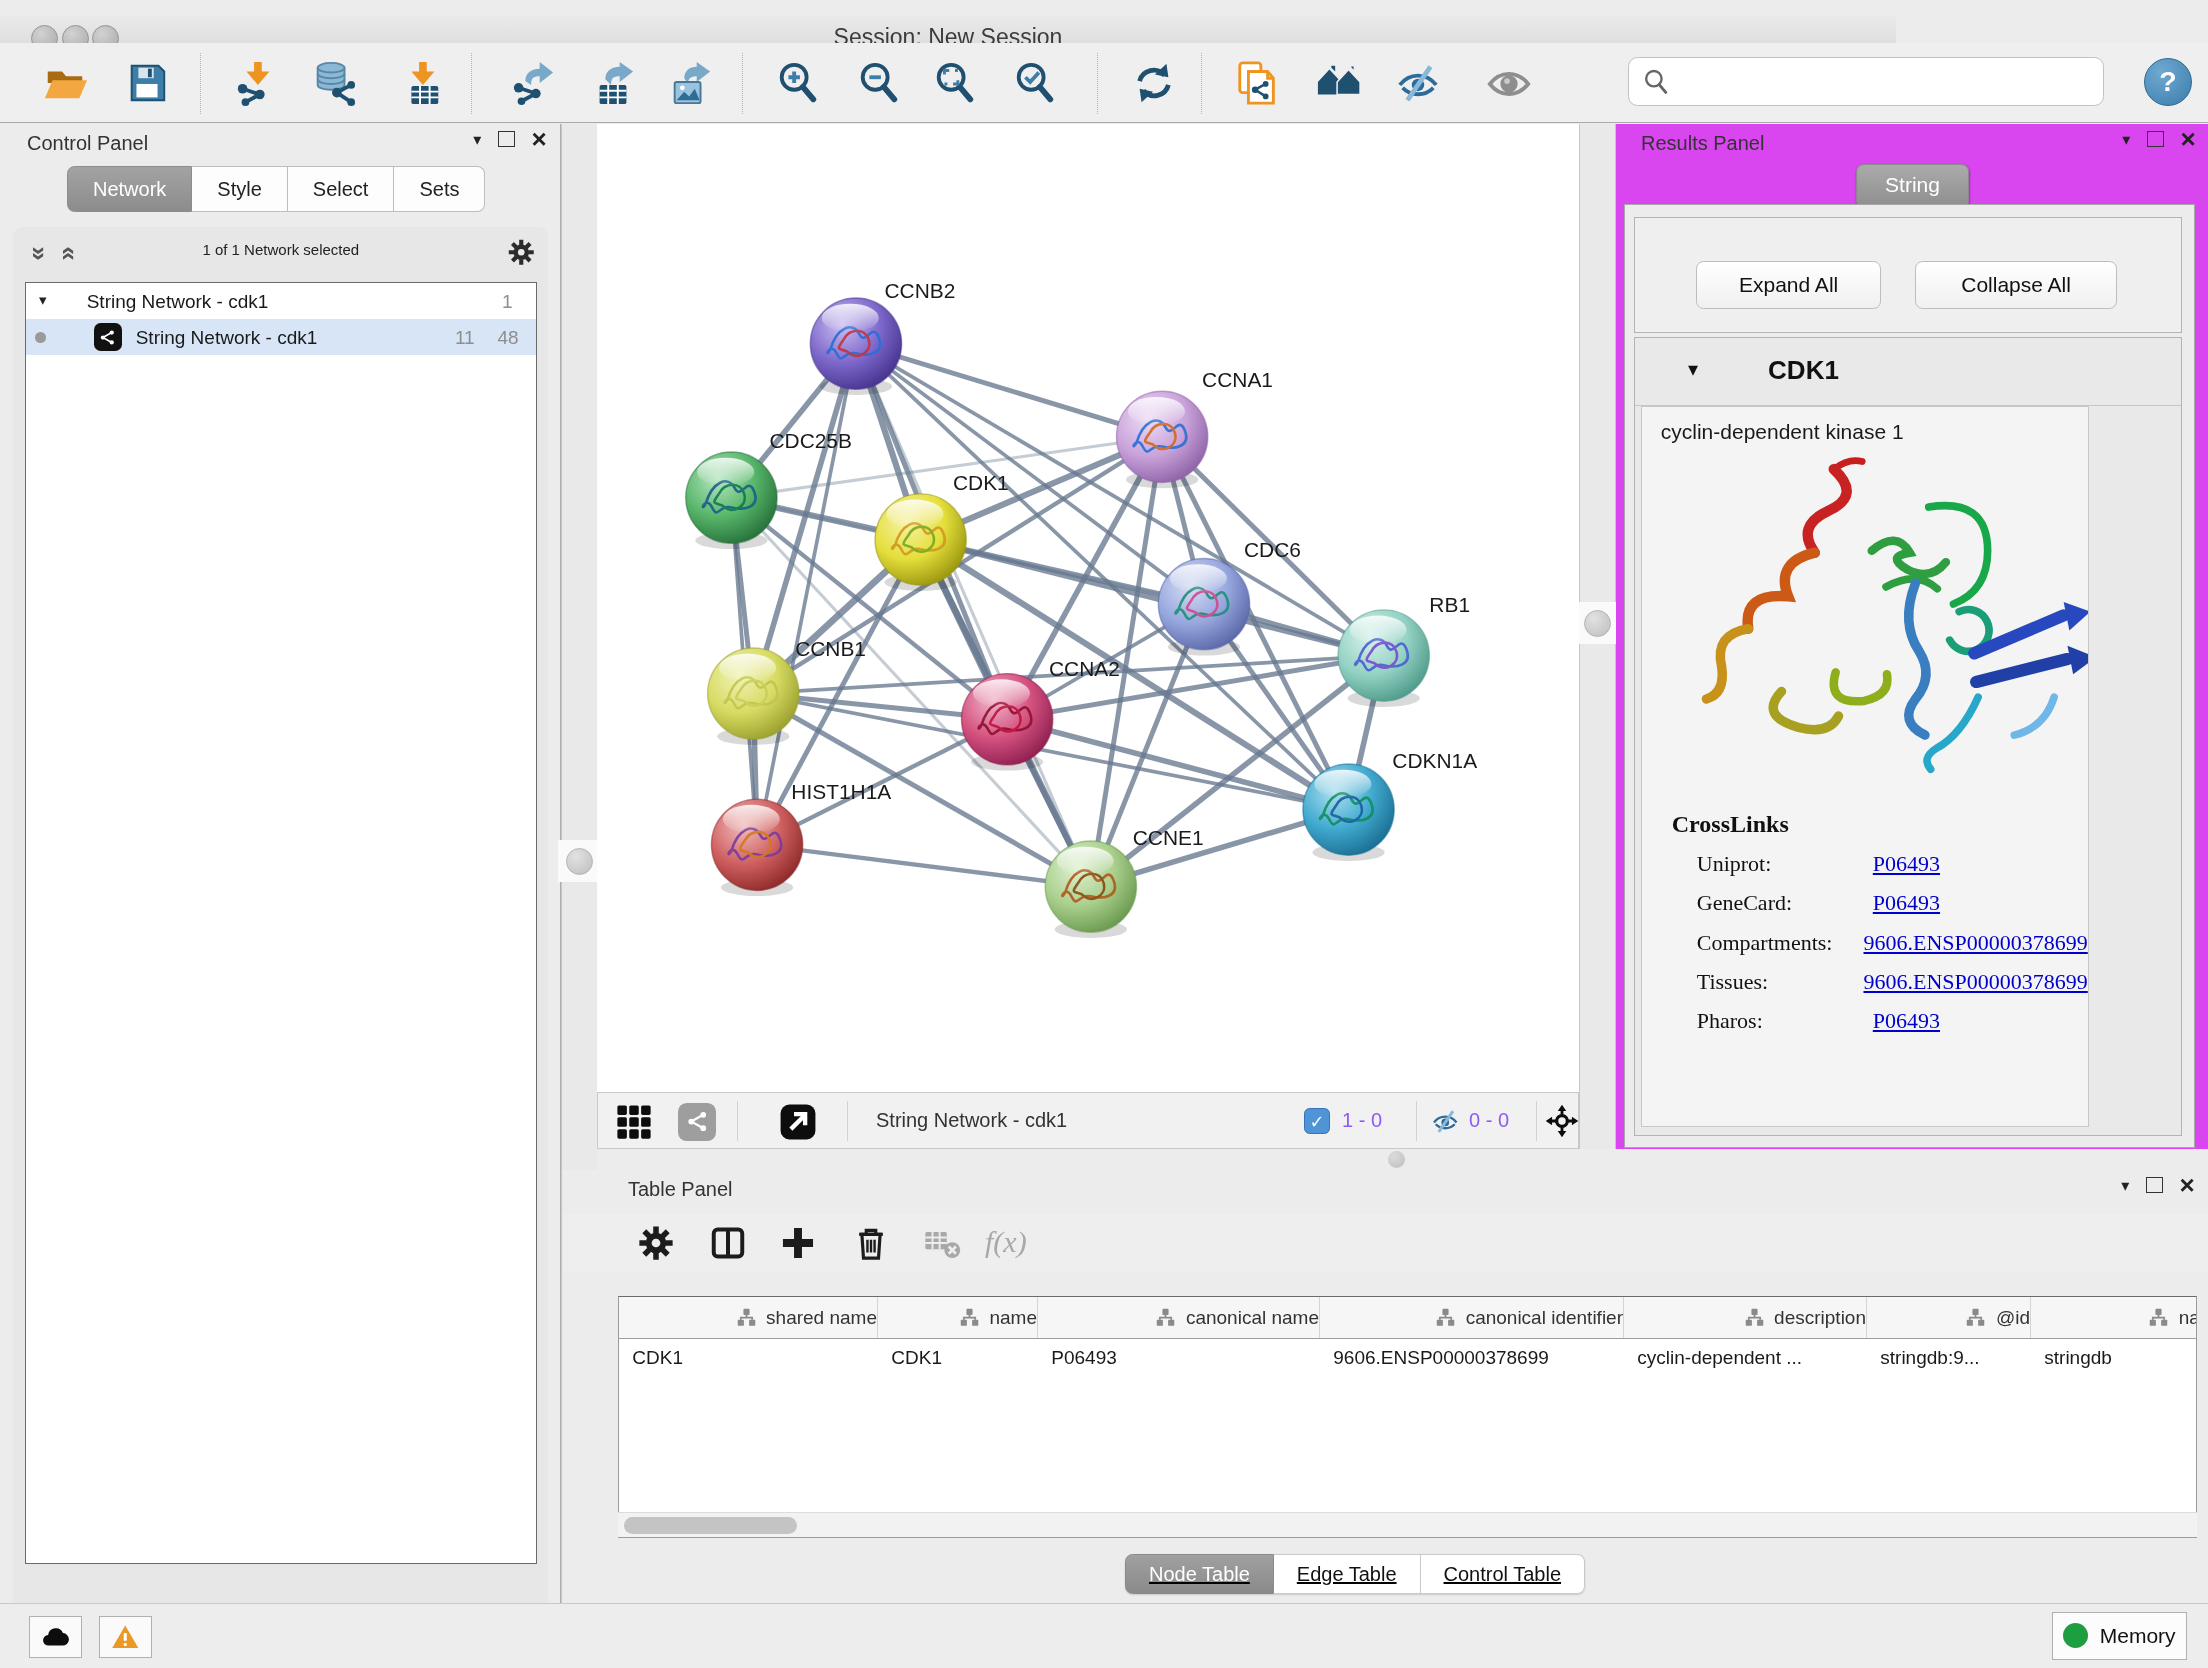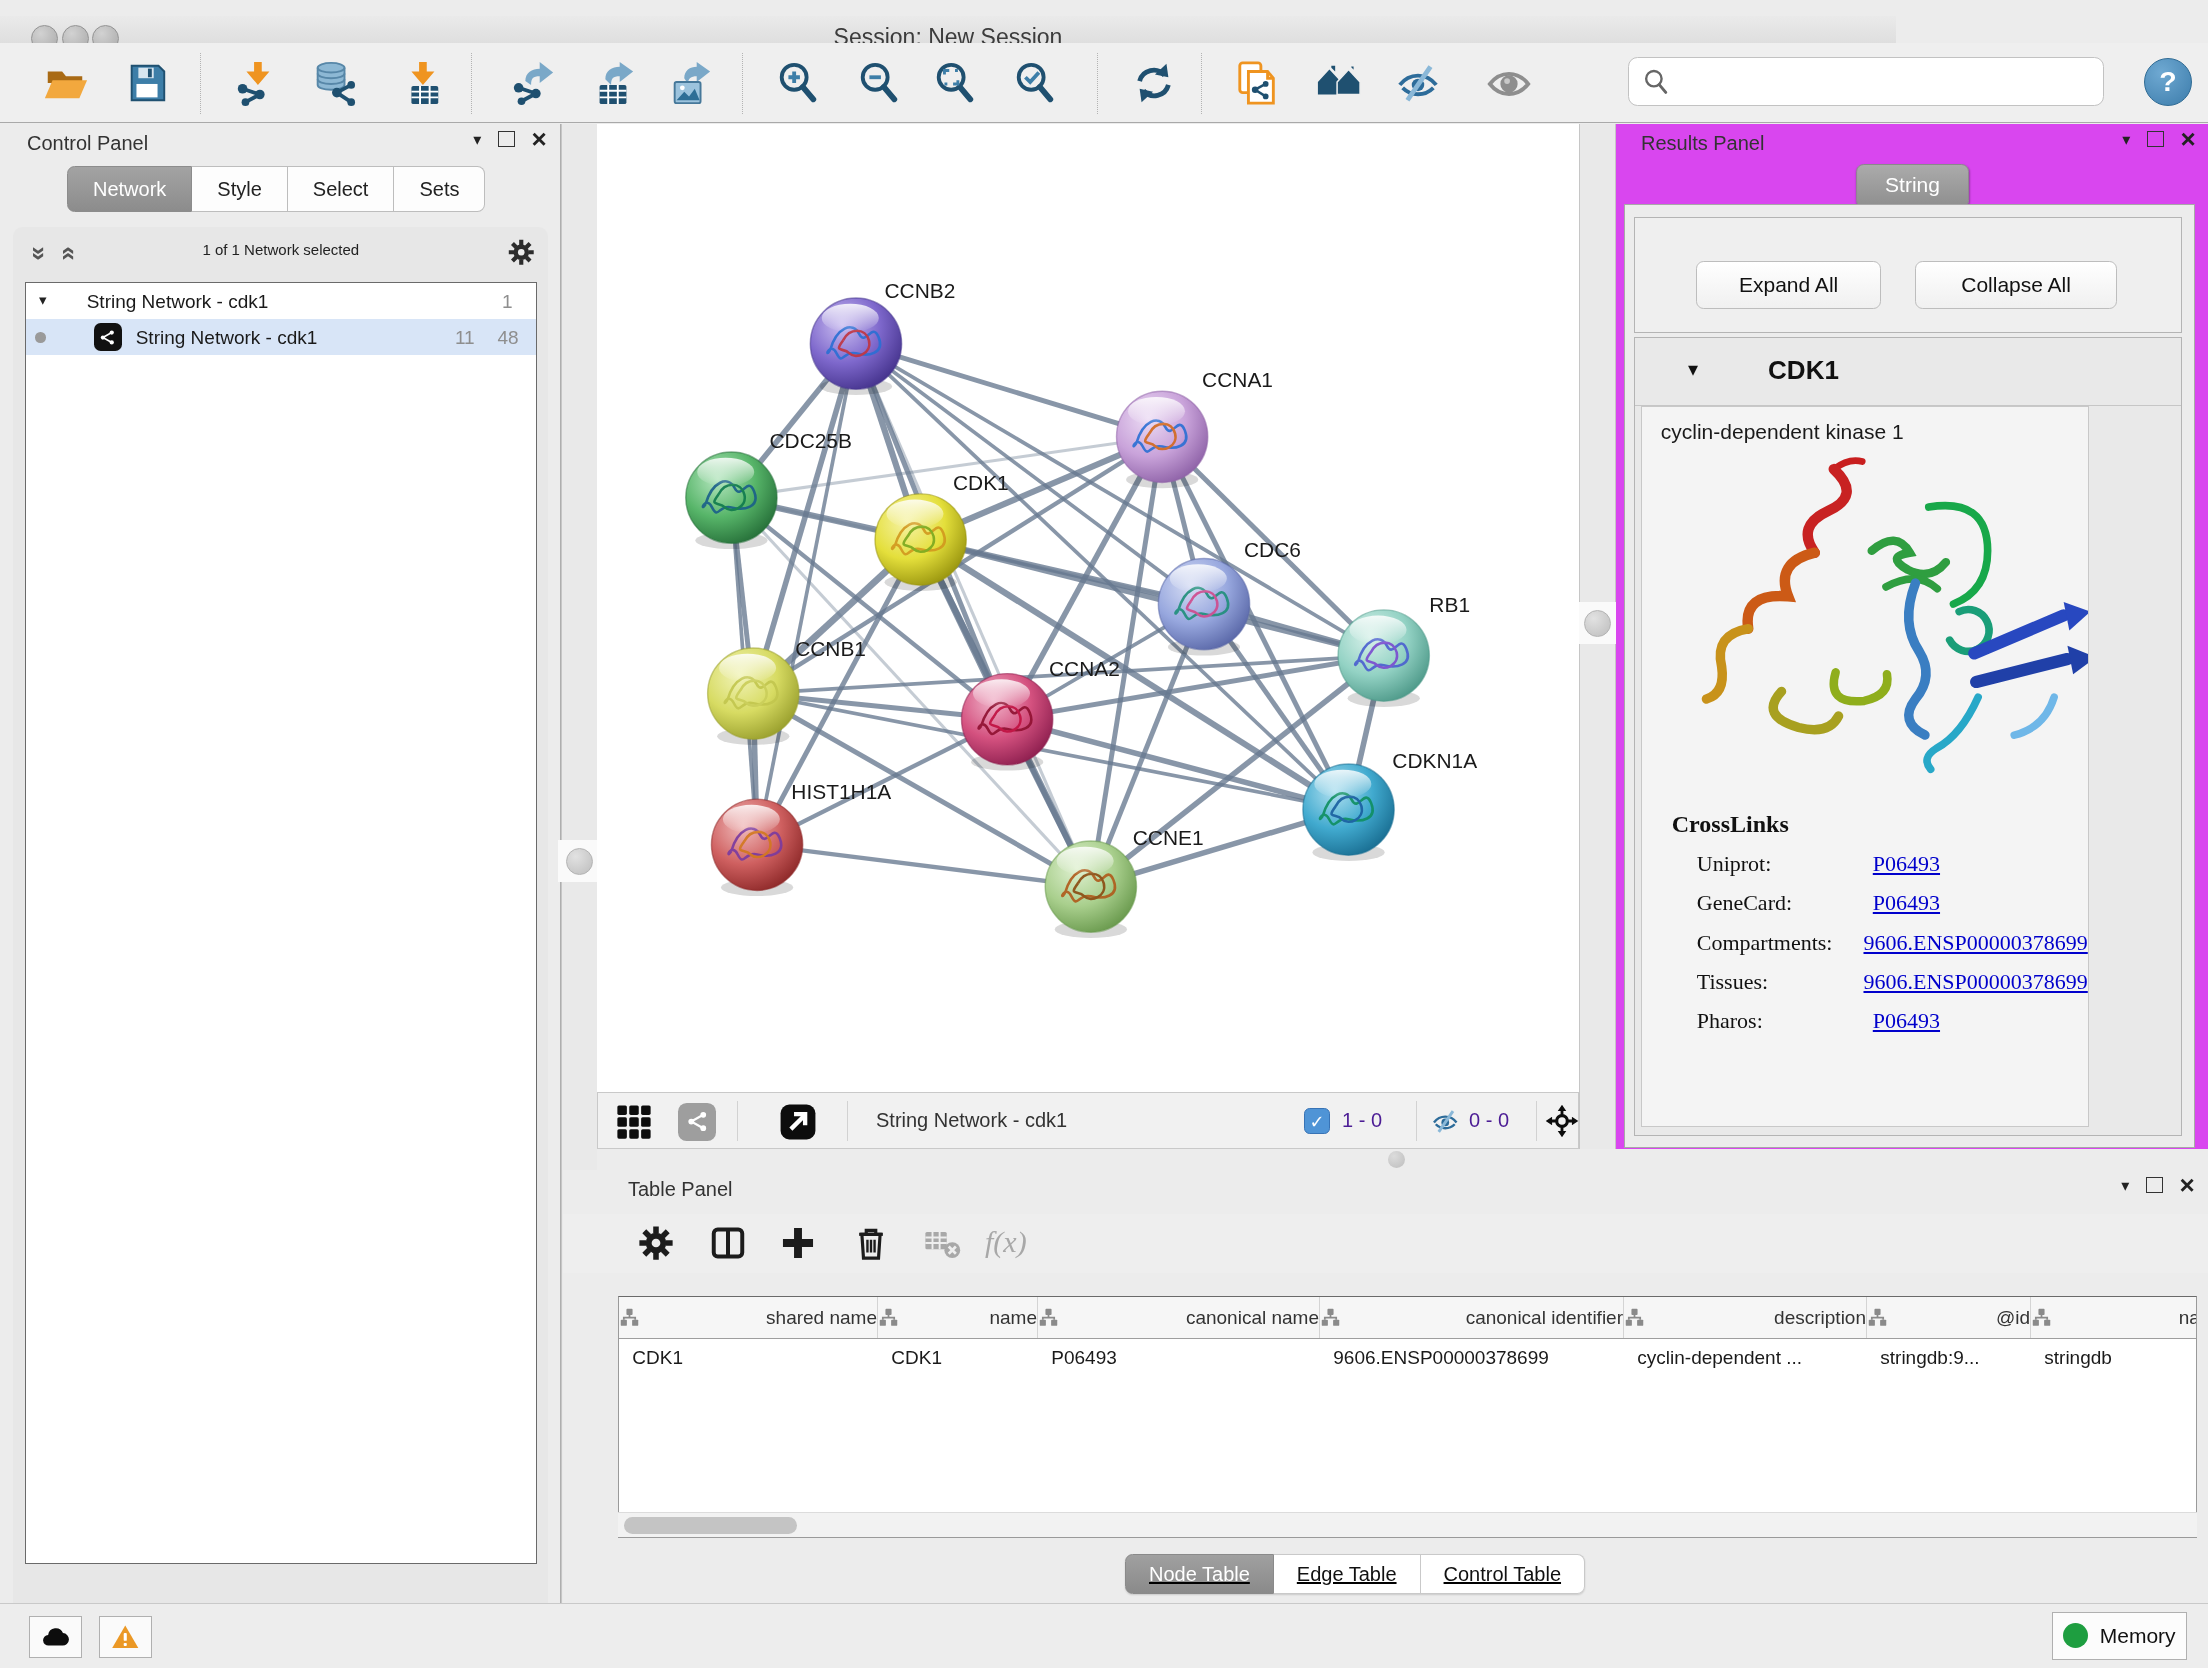--- a/index.html
+++ b/index.html
@@ -72,21 +72,21 @@
   .knob{width:25px;height:25px;border-radius:50%;background:radial-gradient(circle at 35% 30%,#e2e2e2,#bdbdbd);border:1px solid #b3b3b3;}
 
   
   .canvas{position:absolute;left:597px;top:124px;width:982px;height:968px;background:#fff;}
 
   
   .netbar{position:absolute;left:597px;top:1092px;width:982px;height:57px;background:#f1f1f1;
     border:1px solid #c9c9c9;box-sizing:border-box;}
   .nb-sep{position:absolute;top:7.6px;height:40px;border-left:1px solid #d2d2d2;}
   .nb-name{position:absolute;left:278px;top:16px;font-size:20px;color:#333;}
-  .nb-count{position:absolute;top:16px;font-size:20px;color:#4c1d95;}
+  .nb-count{position:absolute;top:16px;font-size:20px;color:#8b5cf6;}
   .nb-check{position:absolute;left:706px;top:15px;width:26px;height:26px;border-radius:5.7px;
     background:#4f94d6;border:1px solid #3873b5;color:#fff;text-align:center;line-height:26px;font-size:18px;box-sizing:border-box;}
   .nb-badge{position:absolute;top:9.5px;width:38px;height:38px;border-radius:8.6px;display:grid;place-items:center;}
 
   
   .rpanel{position:absolute;left:1616px;top:124px;width:593px;height:1027px;background:#d946ef;}
   .rpanel .phead .ptitle{left:25px;}
   .stringtab{position:absolute;left:50%;transform:translateX(-50%);top:40px;height:42px;padding:0 28.5px;
     background:linear-gradient(#ababab,#8e8e8e);border:1px solid #8a8a8a;border-radius:7.6px;color:#fff;
     font-size:21px;line-height:40px;box-shadow:0 1px 1.9px rgba(0,0,0,.3);cursor:pointer;}
@@ -118,21 +118,21 @@
   .tpanel{position:absolute;left:563px;top:1170px;width:1645px;height:433px;background:#ececec;}
   .tpanel .phead .ptitle{left:65px;}
   .tp-toolbar{position:absolute;left:0;top:44px;width:100%;height:59px;background:#eeeeee;}
   .tpbtn{position:absolute;top:9.5px;color:#1c1c1c;cursor:pointer;}
   .tpbtn.dis{color:#a8a8a8;cursor:default;}
   .fx{font-family:"Liberation Serif",serif;font-style:italic;font-size:30px;color:#a8a8a8;top:11.4px;}
   .tablebox{position:absolute;left:55px;top:126px;width:1579px;height:242px;background:#fff;
     border-top:1.9px solid #6a6a6a;border-left:1px solid #9a9a9a;border-right:1px solid #9a9a9a;border-bottom:1px solid #9a9a9a;
     box-sizing:border-box;overflow:hidden;}
   .thead{display:flex;height:42px;background:#f6f6f6;border-bottom:1.9px solid #9e9e9e;box-sizing:border-box;}
-  .th{display:flex;align-items:center;justify-content:space-between;gap:9.5px;border-right:1px solid #d4d4d4;
+  .th{display:flex;align-items:center;justify-content:flex-end;gap:9.5px;border-right:1px solid #d4d4d4;
     font-size:19px;color:#333;flex:none;box-sizing:border-box;overflow:hidden;white-space:nowrap;cursor:pointer;}
   .th svg{color:#8a8a8a;flex:none;}
   .tdrow{display:flex;height:38px;}
   .td{flex:none;box-sizing:border-box;padding-left:13.3px;font-size:19px;color:#1a1a1a;line-height:38px;
     overflow:hidden;white-space:nowrap;}
   .hscroll{position:absolute;left:55px;top:342px;width:1579px;height:25px;background:#f2f2f2;border-top:1px solid #dcdcdc;box-sizing:border-box;}
   .hthumb{position:absolute;left:5.7px;top:3.8px;width:173px;height:17px;border-radius:8.6px;background:#c4c4c4;}
   .btabs{position:absolute;left:562px;top:384px;display:flex;box-shadow:0 1px 1.9px rgba(0,0,0,.15);border-radius:7.6px;text-decoration:underline;}
   .btab{height:38px;line-height:38px;padding:0 23px;background:#fff;border:1px solid #c9c9c9;border-left:none;
     font-size:20px;color:#111;cursor:pointer;}

